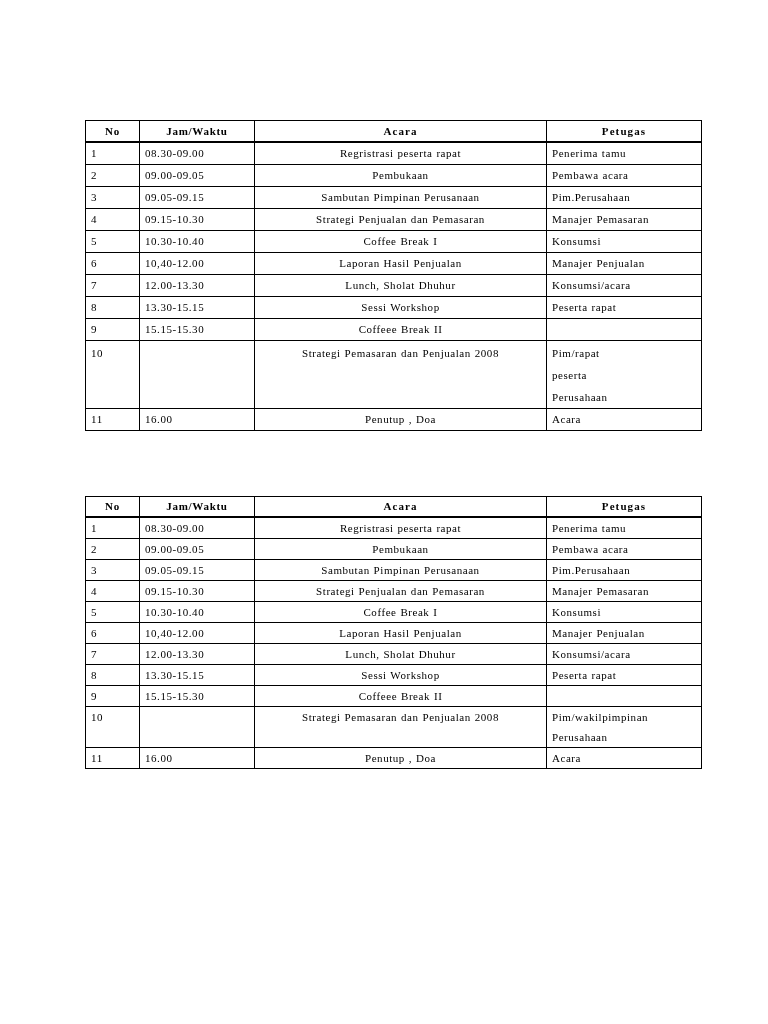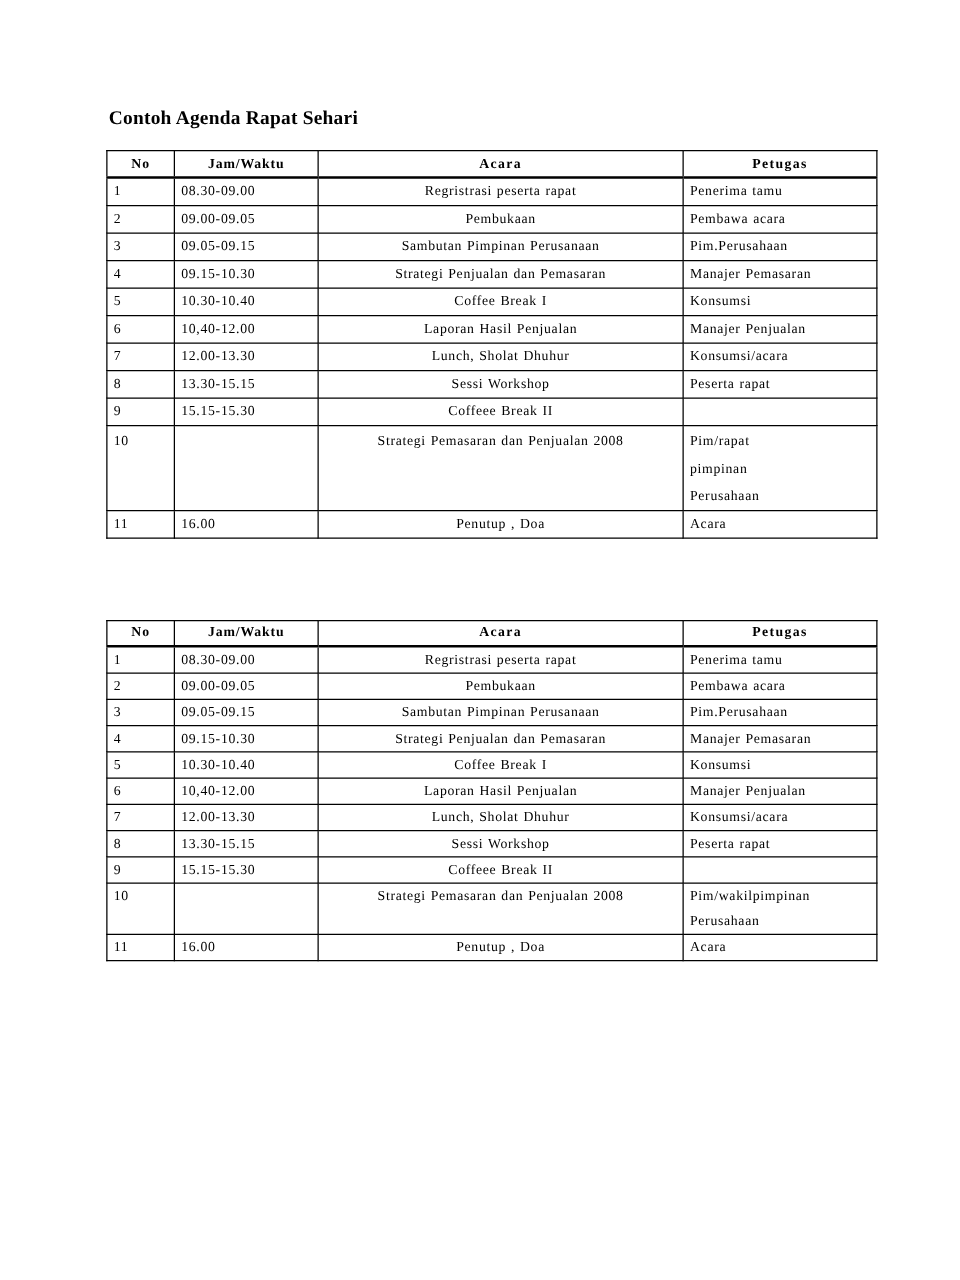--- a/index.html
+++ b/index.html
@@ -107,21 +107,20 @@
   #table-2 .staff-lines span {
     display: block;
     line-height: 20px;
   }
 </style>
 </head>
 <body>
 
 <div class="page">
 
-  <div class="doc-title">Contoh Agenda Rapat Sehari</div>
 
   <table id="table-1" class="agenda-table">
     <thead>
       <tr>
         <th class="col-no">No</th>
         <th class="col-time">Jam/Waktu</th>
         <th class="col-event">Acara</th>
         <th class="col-staff">Petugas</th>
       </tr>
     </thead>
@@ -179,21 +178,21 @@
         <td class="col-time">15.15-15.30</td>
         <td class="col-event">Coffeee Break II</td>
         <td class="col-staff"></td>
       </tr>
       <tr class="tall-row">
         <td class="col-no">10</td>
         <td class="col-time"></td>
         <td class="col-event">Strategi Pemasaran dan Penjualan 2008</td>
         <td class="col-staff staff-lines">
           <span>Pim/rapat</span>
-          <span>pimpinan</span>
+          <span>peserta</span>
           <span>Perusahaan</span>
         </td>
       </tr>
       <tr>
         <td class="col-no">11</td>
         <td class="col-time">16.00</td>
         <td class="col-event">Penutup , Doa</td>
         <td class="col-staff">Acara</td>
       </tr>
     </tbody>

